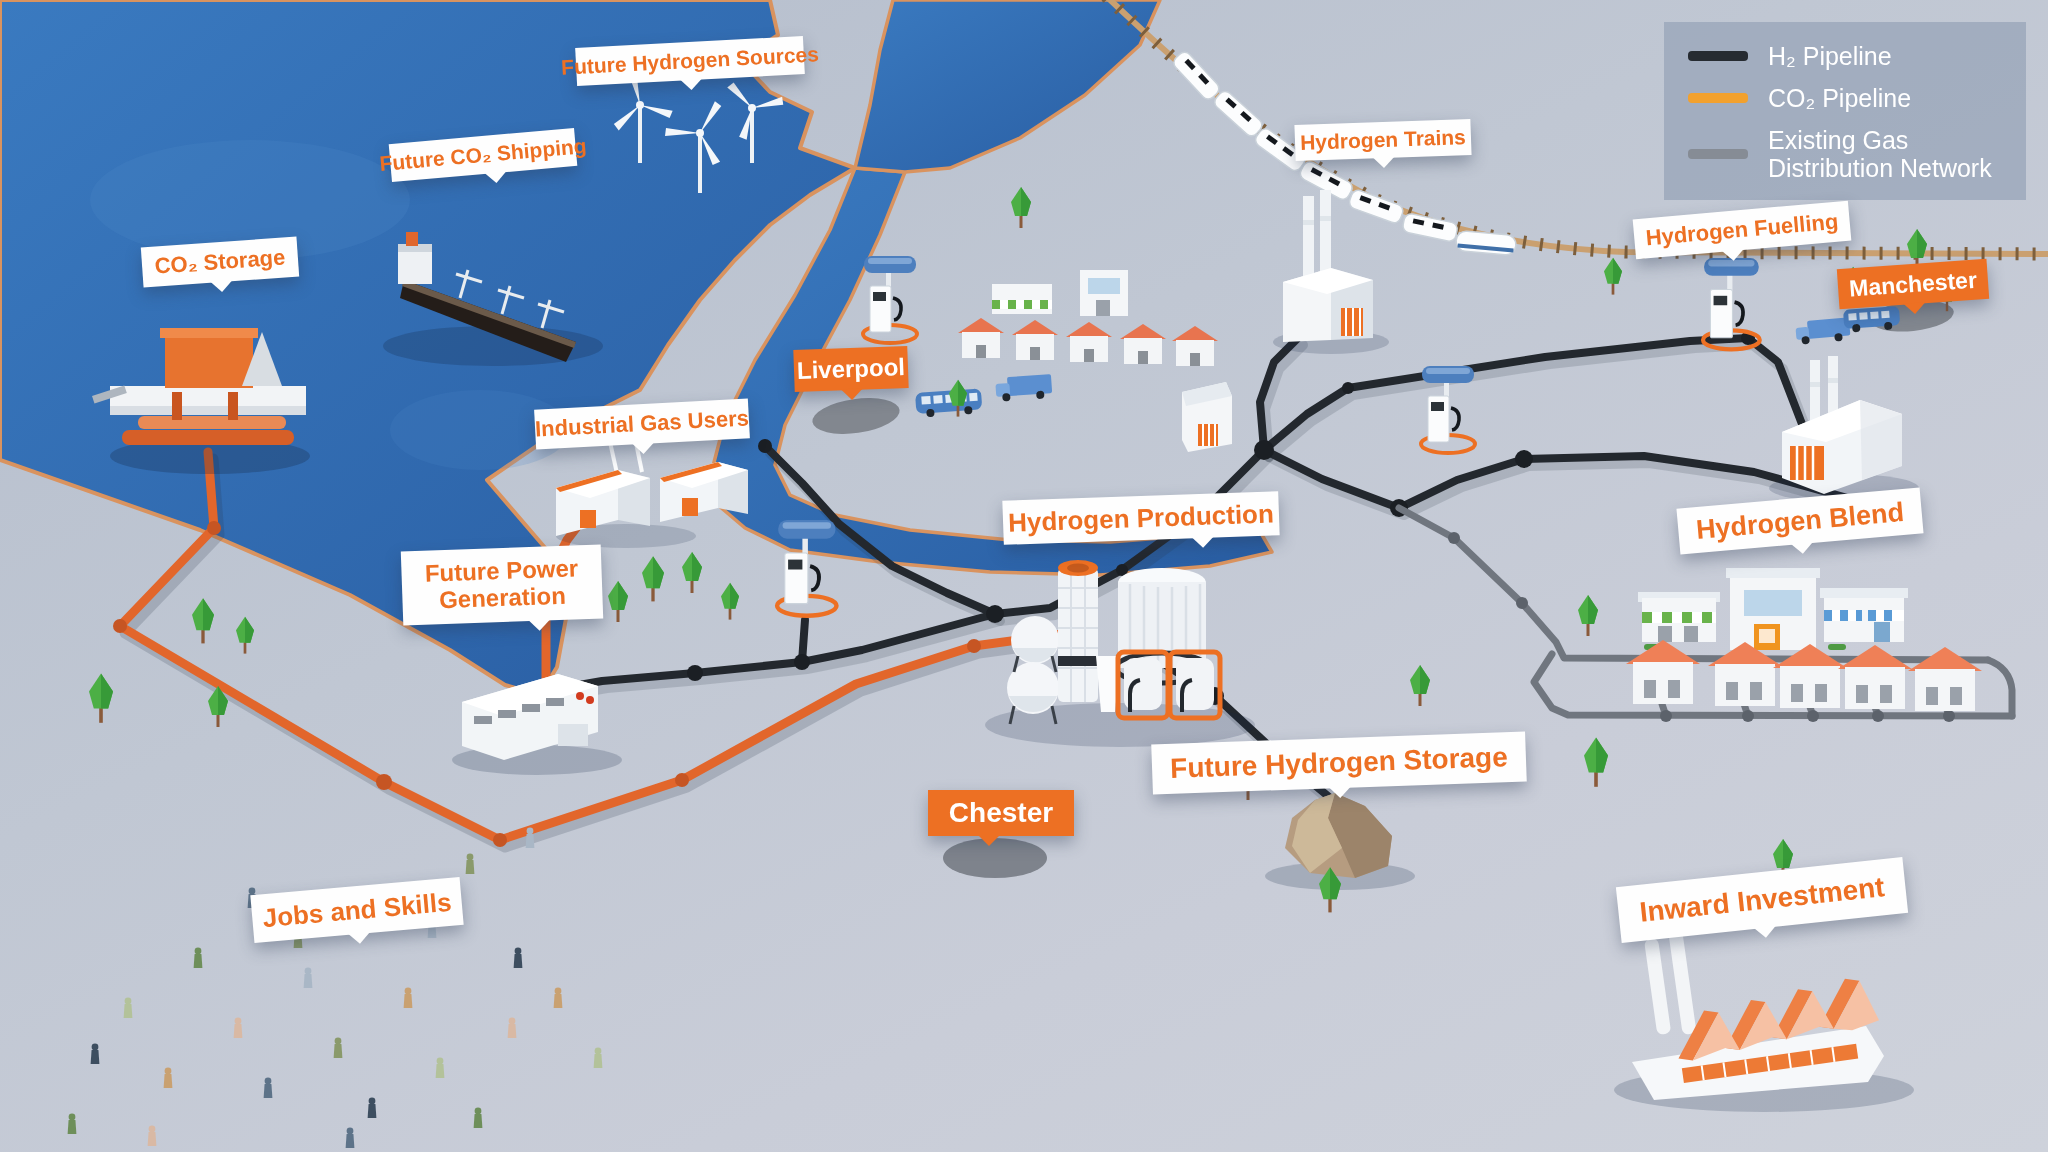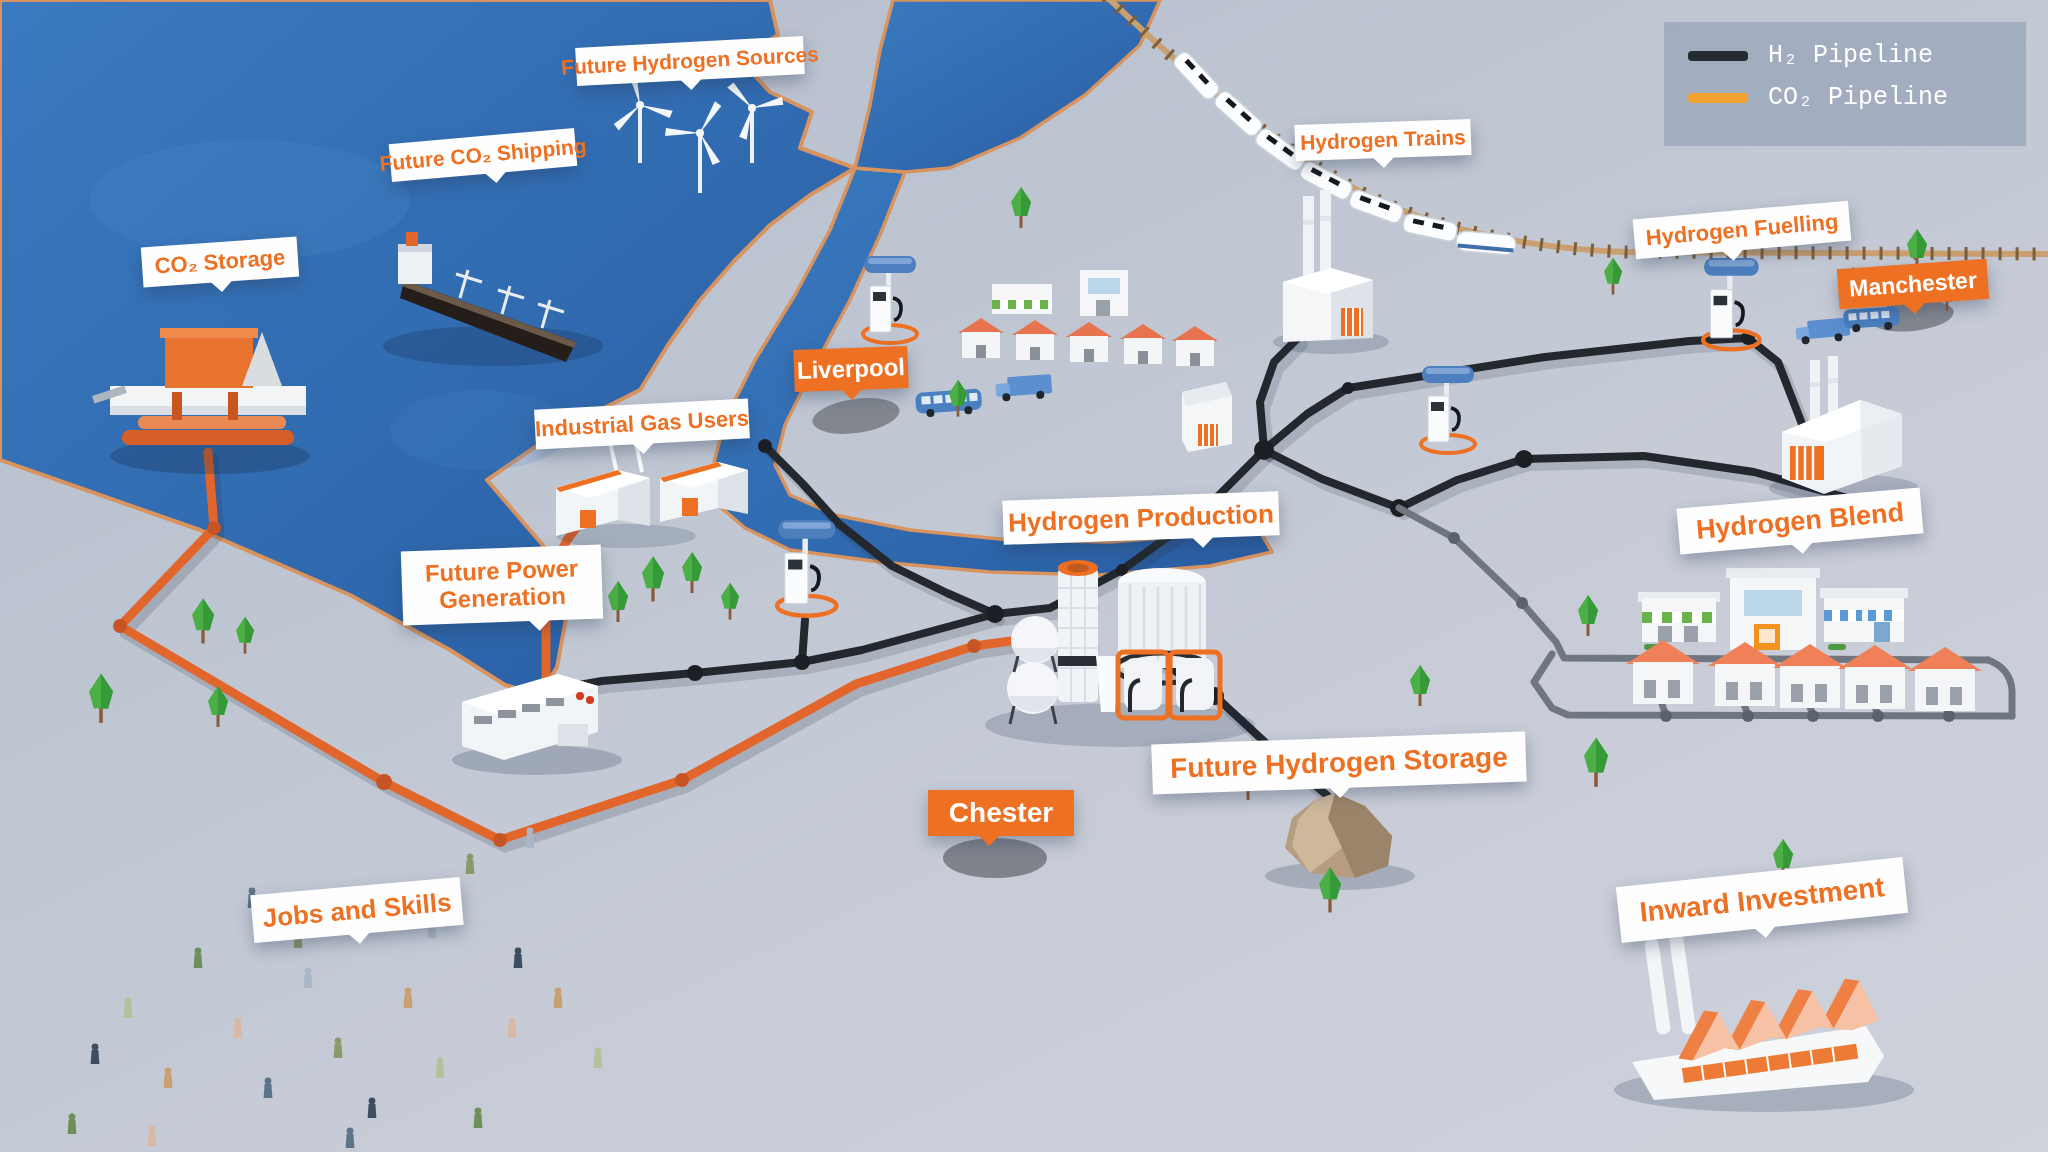--- a/index.html
+++ b/index.html
@@ -10,22 +10,22 @@
 
   
   .title-banner{position:absolute;left:26px;top:34px;padding:12px 38px;
     background:#b6bbc3;box-shadow:0 6px 18px rgba(40,55,80,.25);
     font-size:58px;font-weight:700;letter-spacing:-1px;white-space:nowrap;}
   .title-banner .brand{color:#E8622D;margin-right:14px;}
   .title-banner .rest{color:#2E2721;}
 
   
   .legend{position:absolute;right:22px;top:22px;width:362px;box-sizing:border-box;
-    padding:20px 24px 34px 24px;background:rgba(146,160,181,.66);
-    display:flex;flex-direction:column;gap:14px;font-family:Liberation Mono, monospace;}
+    padding:20px 24px 18px 24px;background:rgba(146,160,181,.66);
+    display:flex;flex-direction:column;gap:14px;}
   .legend-row{display:flex;align-items:center;gap:20px;}
   .legend-swatch{width:60px;height:10px;border-radius:4px;flex:0 0 auto;}
   .sw-h2{background:#262B31;}
   .sw-co2{background:#F2A12E;}
   .sw-gas{background:#868C95;}
   .legend-label{color:#fff;font-size:25px;font-weight:400;line-height:1.12;width:244px;}
 
   
   .map-label{position:absolute;display:flex;align-items:center;justify-content:center;
     font-weight:700;white-space:nowrap;box-shadow:0 7px 16px rgba(40,55,80,.35);z-index:5;}
@@ -637,15 +637,19 @@
 
   <div class="legend">
     <div class="legend-row">
       <div class="legend-swatch sw-h2"></div>
       <span class="legend-label">H₂ Pipeline</span>
     </div>
     <div class="legend-row">
       <div class="legend-swatch sw-co2"></div>
       <span class="legend-label">CO₂ Pipeline</span>
     </div>
+    <div class="legend-row">
+      <div class="legend-swatch sw-gas"></div>
+      <span class="legend-label">Existing Gas Distribution Network</span>
+    </div>
   </div>
 
 </div>
 
 </body></html>

